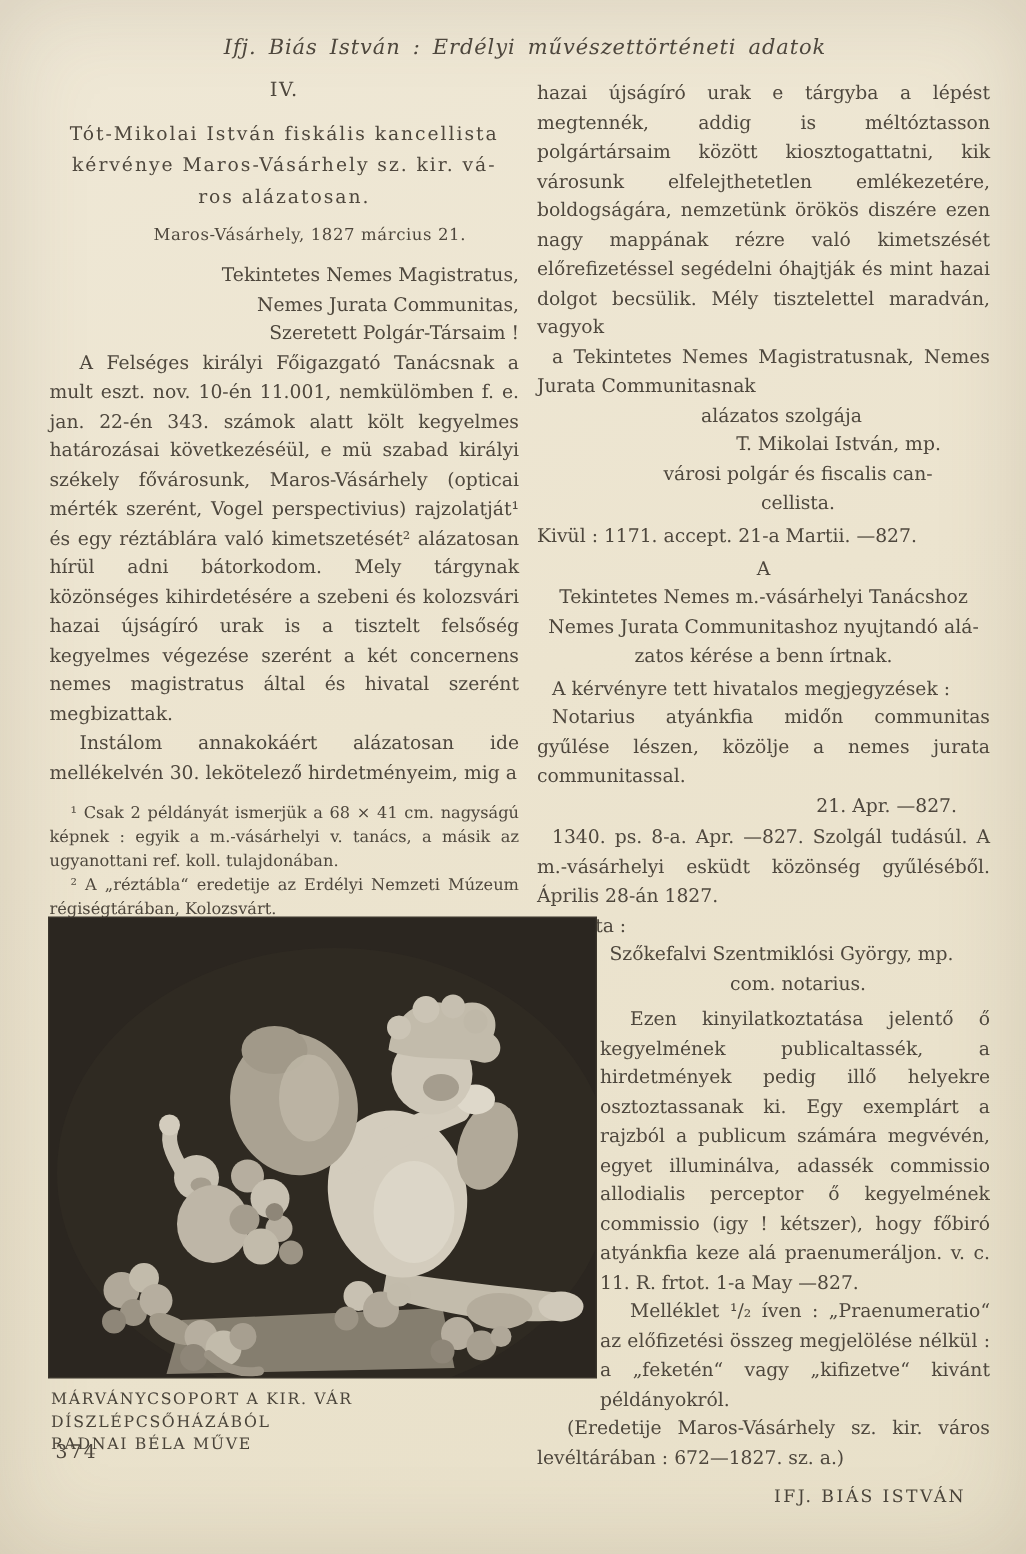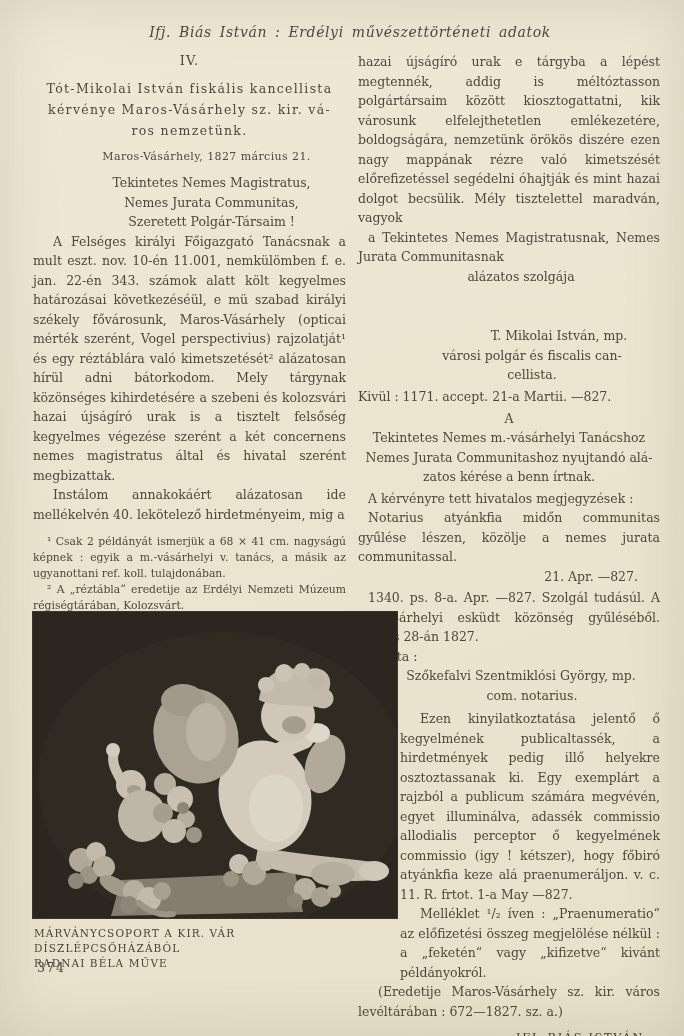--- a/index.html
+++ b/index.html
@@ -21,35 +21,35 @@
   .small-indent{text-indent:10px;}
   .center{text-align:center;}
   .section-number{text-align:center;font-size:13px;line-height:18px;margin:0 0 8px 0;letter-spacing:1px;}
   .article-title .line{
     text-align:center;font-weight:normal;font-size:12.5px;line-height:21px;letter-spacing:1.3px;
   }
   .article-title{margin-bottom:8px;}
   .dateline{text-align:center;font-size:11px;line-height:15px;letter-spacing:.4px;
     padding-left:34px;margin-bottom:9px;}
   .salutation{padding-left:30px;}
-  .salutation .line{text-align:center;margin-left:14px;}
+  .salutation .line{text-align:right;margin-left:14px;}
   .footnotes{margin-top:10px;}
   .footnotes p{font-size:10.8px;line-height:16px;text-indent:14px;}
   .photo{
     position:absolute;left:33px;top:612px;width:364px;height:306px;
     background:#2b2620;box-shadow:0 0 0 1px #3a352c;
   }
   .caption{position:absolute;left:34px;top:926px;width:340px;}
   .caption .line{
     text-align:left;font-size:10.5px;line-height:15px;letter-spacing:1.1px;color:#4a443a;
   }
   .page-number{position:absolute;left:37px;top:960px;font-size:12.5px;letter-spacing:1.5px;}
   .shift-r-sm{padding-left:24px;}
   .shift-r-md{padding-left:46px;}
-  .shift-r-lg{padding-left:100px;margin-top:40px;}
+  .shift-r-lg{padding-left:100px;}
   .mt2{margin-top:2px;} .mt4{margin-top:4px;}
   .petition-heading{text-align:center;font-size:12.5px;margin:5px 0 2px 0;}
   .remark-date{text-align:right;padding-right:22px;}
   .photo-intrusion{float:left;width:42px;height:265px;}
   .author-signature{
     text-align:right;padding-right:16px;font-size:11.5px;letter-spacing:1.6px;margin-top:9px;
     color:#4a443a;
   }
 </style>
 </head>
@@ -58,33 +58,33 @@
 <div class="page">
 
   <div class="running-header">Ifj. Biás István : Erdélyi művészettörténeti adatok</div>
 
   <div class="col col-left">
     <div class="section-number">IV.</div>
 
     <div class="article-title">
       <div class="line">Tót-Mikolai István fiskális kancellista</div>
       <div class="line">kérvénye Maros-Vásárhely sz. kir. vá-</div>
-      <div class="line">ros nemzetünk.</div>
+      <div class="line">ros alázatosan.</div>
     </div>
 
     <div class="dateline">Maros-Vásárhely, 1827 március 21.</div>
 
     <div class="salutation">
       <div class="line">Tekintetes Nemes Magistratus,</div>
       <div class="line">Nemes Jurata Communitas,</div>
       <div class="line">Szeretett Polgár-Társaim !</div>
     </div>
 
     <p class="indent">A Felséges királyi Főigazgató Tanácsnak a mult eszt. nov. 10-én 11.001, nemkülömben f. e. jan. 22-én 343. számok alatt költ kegyelmes határozásai következéséül, e mü szabad királyi székely fővárosunk, Maros-Vásárhely (opticai mérték szerént, Vogel perspectivius) rajzolatját¹ és egy réztáblára való kimetszetését² alázatosan hírül adni bátorkodom. Mely tárgynak közönséges kihirdetésére a szebeni és kolozsvári hazai újságíró urak is a tisztelt felsőség kegyelmes végezése szerént a két concernens nemes magistratus által és hivatal szerént megbizattak.</p>
-    <p class="indent">Instálom annakokáért alázatosan ide mellékelvén 40. lekötelező hirdetményeim, mig a</p>
+    <p class="indent">Instálom annakokáért alázatosan ide mellékelvén 30. lekötelező hirdetményeim, mig a</p>
 
     <div class="footnotes">
       <p>¹ Csak 2 példányát ismerjük a 68 × 41 cm. nagyságú képnek : egyik a m.-vásárhelyi v. tanács, a másik az ugyanottani ref. koll. tulajdonában.</p>
       <p>² A „réztábla“ eredetije az Erdélyi Nemzeti Múzeum régiségtárában, Kolozsvárt.</p>
     </div>
   </div>
 
   <div class="col col-right">
     <p>hazai újságíró urak e tárgyba a lépést megtennék, addig is méltóztasson polgártársaim között kiosztogattatni, kik városunk elfelejthetetlen emlékezetére, boldogságára, nemzetünk örökös diszére ezen nagy mappának rézre való kimetszését előrefizetéssel segédelni óhajtják és mint hazai dolgot becsülik. Mély tisztelettel maradván, vagyok</p>
     <p class="small-indent">a Tekintetes Nemes Magistratusnak, Nemes Jurata Communitasnak</p>

